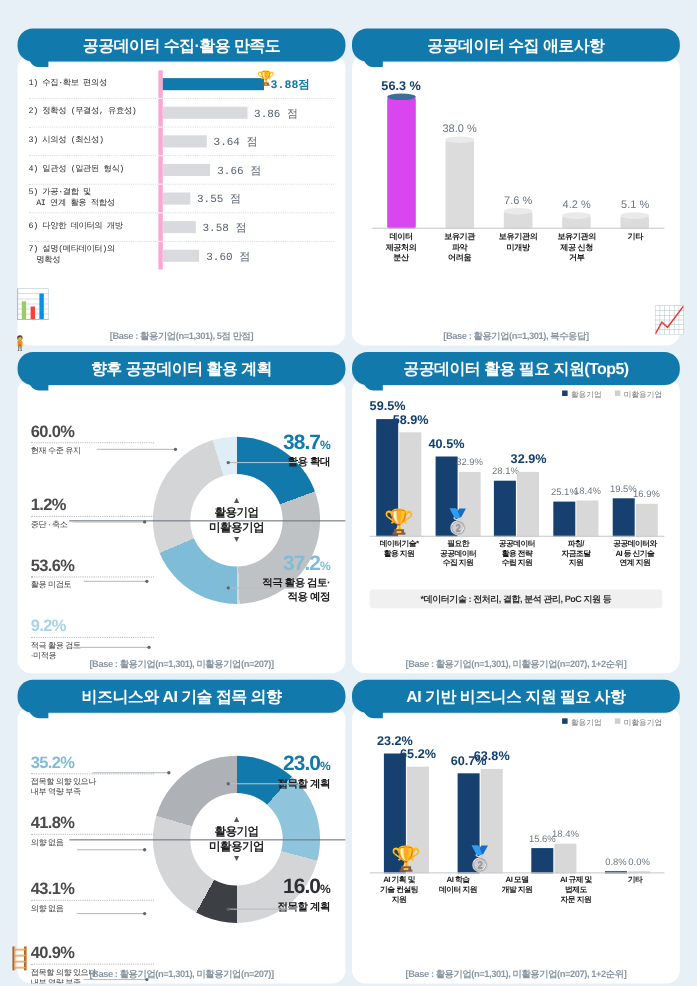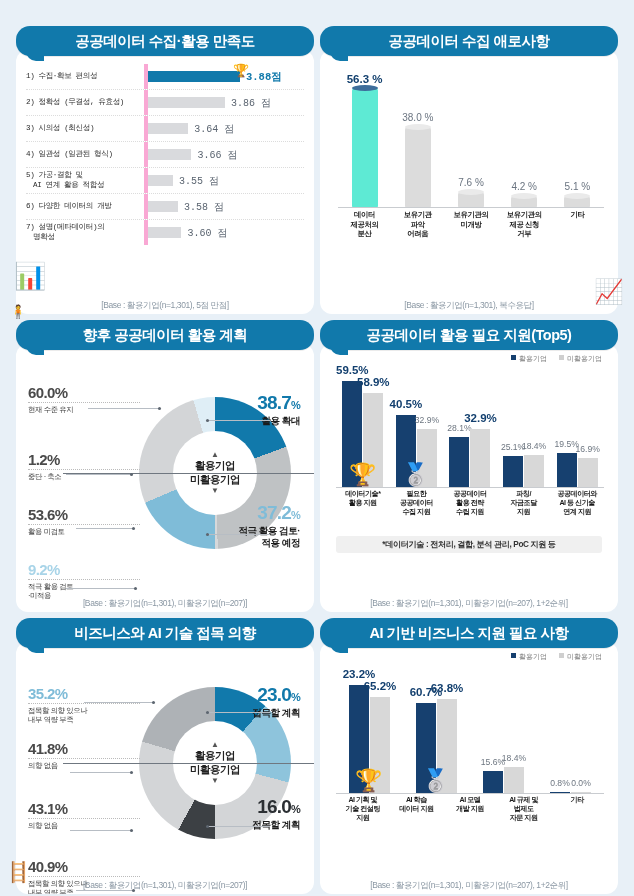--- a/index.html
+++ b/index.html
@@ -47,21 +47,21 @@
     background:#fff;
     border-radius:12px;
     height:calc(100% - 24px);
     box-sizing:border-box;
     padding:12px 10px 6px 10px;
     overflow:hidden;
   }
   .base-note{
     position:absolute;left:0;right:0;bottom:2px;
     text-align:center;
-    font-size:8.5px;color:#8a97a3;letter-spacing:-.4px;
+    font-size:8.5px;color:#8a97a3;letter-spacing:-.4px;font-weight:bold;
   }
   
   .hb-list{margin-top:2px;font-family:Liberation Mono, monospace;}
   .hb-row{
     display:flex;align-items:center;
     height:25px;
     border-bottom:1px dotted #dcdcdc;
   }
   .hb-row:last-child{border-bottom:none;}
   .hb-label{
@@ -92,21 +92,21 @@
     position:absolute;left:6px;right:2px;bottom:48px;top:0;
     display:flex;align-items:flex-end;justify-content:space-around;
   }
   .vcol{
     flex:1;position:relative;height:100%;
     display:flex;align-items:flex-end;justify-content:center;
   }
   .cyl{
     width:26px;position:relative;background:#dcdcdc;border-radius:3px 3px 2px 2px;
   }
-  .cyl.dark{background:#5eead4;text-align:right;}
+  .cyl.dark{background:#d946ef;text-align:right;}
   .cyl:before{
     content:"";position:absolute;left:0;right:0;top:-3px;height:6px;
     border-radius:50%;background:#eaeaea;
   }
   .cyl.dark:before{background:#3d6d9b;}
   .cyl-val{
     position:absolute;left:50%;transform:translateX(-50%);
     top:-15px;white-space:nowrap;font-size:10px;color:#6a7480;
   }
   .cyl.dark .cyl-val{color:#13406e;font-weight:bold;font-size:11.5px;}

